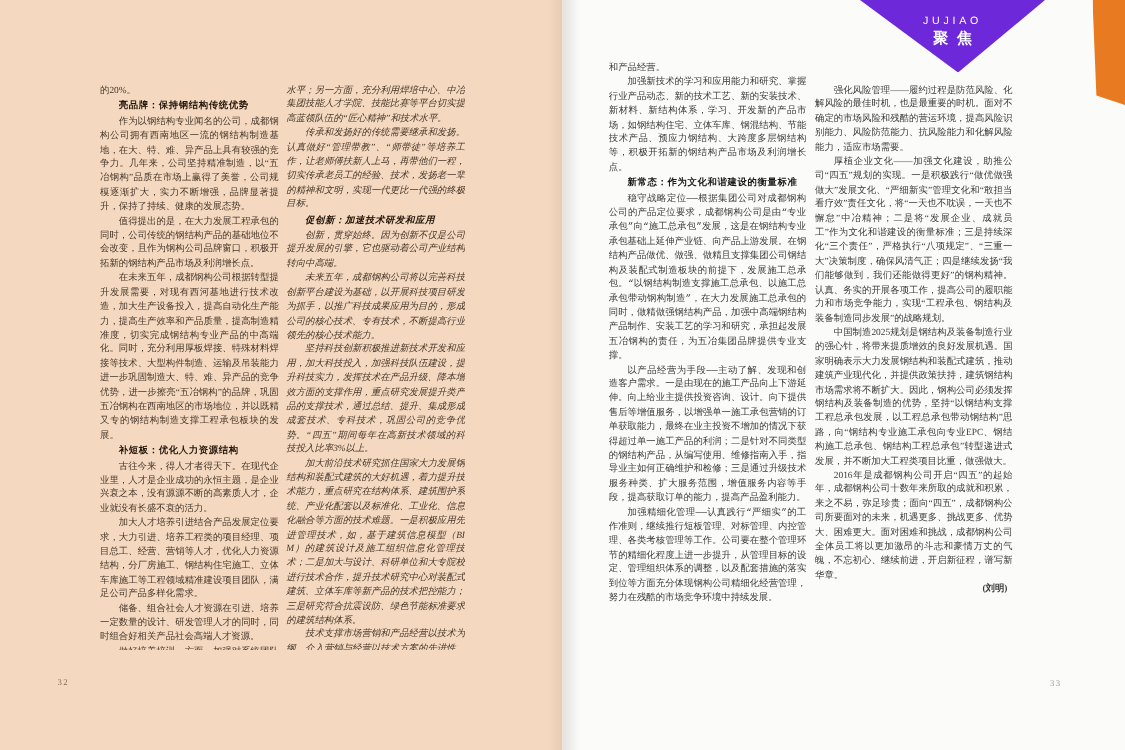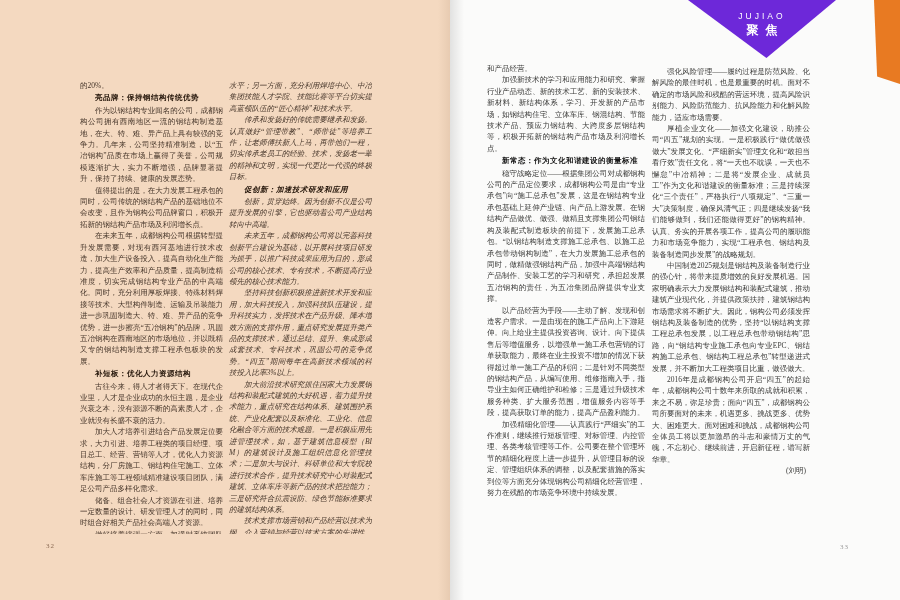--- a/index.html
+++ b/index.html
@@ -7,33 +7,33 @@
        font-family:"Liberation Serif","DejaVu Serif",serif;}
   .spread{position:relative;width:900px;height:600px;display:flex;}
   .page{position:relative;width:450px;height:600px;overflow:hidden;}
   .page-left{background:#f4d9c0;}
   .page-left::after{content:"";position:absolute;top:0;right:0;width:12px;height:100%;
        background:linear-gradient(to left,rgba(120,80,50,0.10),rgba(120,80,50,0));}
   .page-right{background:#fbfbfa;}
   .page-right::before{content:"";position:absolute;top:0;left:0;width:14px;height:100%;
        background:linear-gradient(to right,rgba(0,0,0,0.10),rgba(0,0,0,0));}
   .textcol{position:absolute;overflow:hidden;text-align:justify;}
-  .page-left .textcol{color:#46362a;margin-top:14px;}
+  .page-left .textcol{color:#46362a;}
   .page-right .textcol{color:#3a3a38;}
   .col-l1{left:80px;top:66px;width:143px;height:454px;}
   .col-l2{left:229px;top:66px;width:143px;height:454px;font-style:italic;}
-  .col-r1{left:37px;top:63px;width:158px;height:454px;}
+  .col-r1{left:37px;top:50px;width:158px;height:454px;font-family:Liberation Mono, monospace;}
   .col-r2{left:202px;top:66px;width:158px;height:454px;}
   .blk{margin:0;font-size:7.5px;line-height:11.4px;text-indent:2em;
        word-break:break-all;}
   .blk.cont{text-indent:0;}
   .blk.h{font-weight:bold;margin:1px 0;letter-spacing:0.5px;}
   .page-left .blk.h{color:#241509;}
   .page-right .blk.h{color:#171717;}
-  .blk.by{text-align:right;text-indent:0;padding-right:4px;font-weight:normal;}
+  .blk.by{text-align:right;text-indent:0;padding-right:4px;font-weight:bold;}
   .pagenum{position:absolute;font-size:7px;letter-spacing:1px;}
   .pagenum-left{left:46px;top:542px;color:#8a6a52;}
   .pagenum-right{left:390px;top:543px;color:#9a9a9a;}
   .logo-tri{position:absolute;left:238px;top:0;width:148px;height:58px;
        clip-path:polygon(0 0,100% 0,53% 100%);text-align:center;color:#ffffff;}
   .logo-en{margin-top:11px;font-size:8.5px;letter-spacing:3px;
        font-family:"Liberation Sans","DejaVu Sans",sans-serif;}
   .logo-cn{margin-top:1px;font-size:12px;font-weight:bold;letter-spacing:7px;padding-left:7px;}
   .corner-ribbon{position:absolute;left:424px;top:0;width:26px;height:84px;
        clip-path:polygon(0 0,100% 0,100% 100%,12% 91%);}

